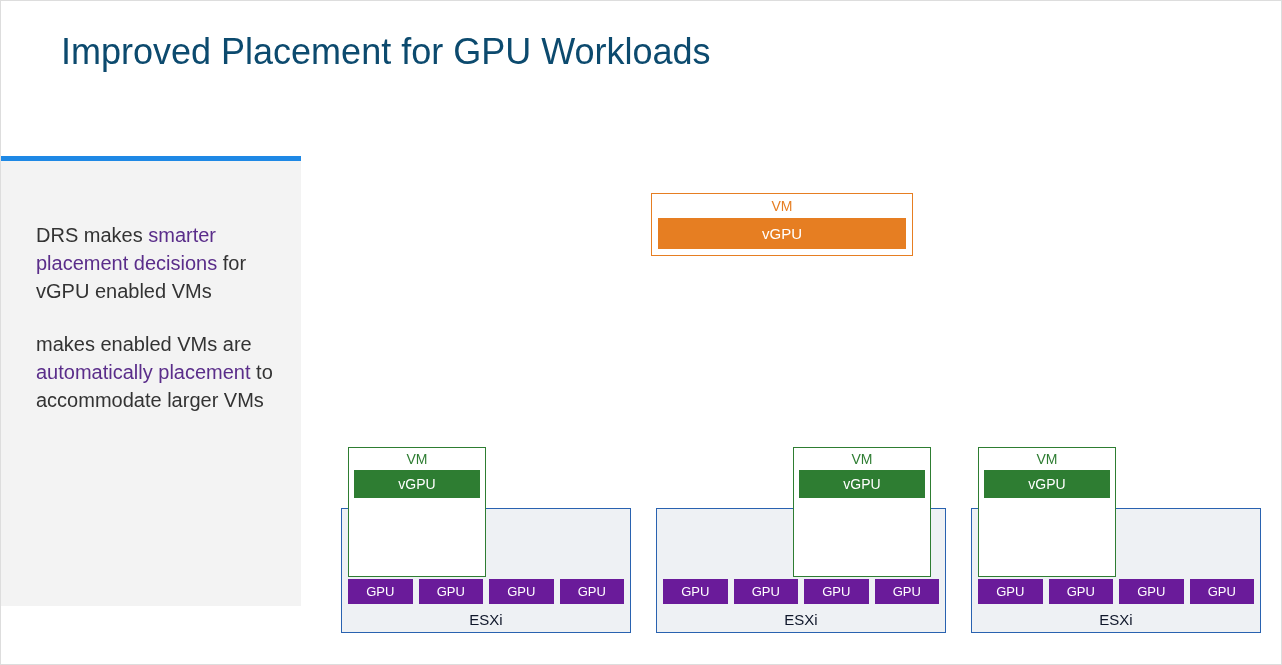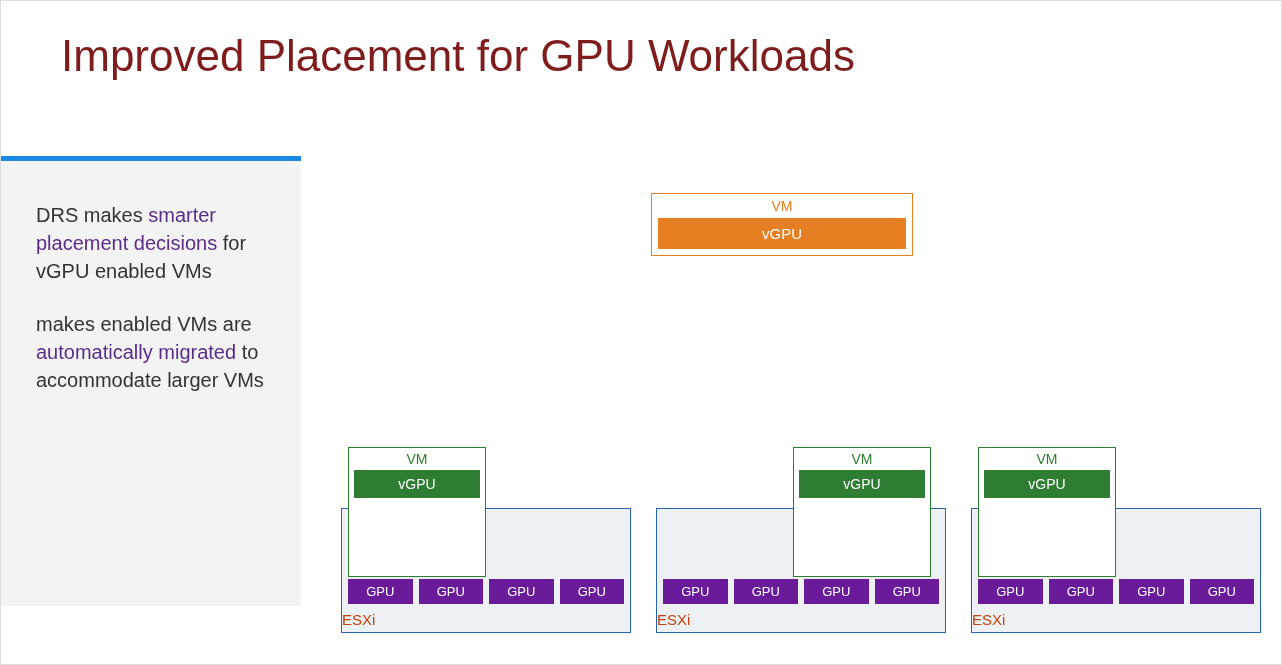--- a/index.html
+++ b/index.html
@@ -5,33 +5,33 @@
   * { box-sizing: border-box; margin: 0; padding: 0; }
   body {
     font-family: -apple-system, BlinkMacSystemFont, "Segoe UI", Arial, sans-serif;
     background: #fff;
     width: 1282px;
     height: 665px;
     position: relative;
     border: 1px solid #ddd;
   }
   .title {
-    color: #7f1d1d;
-    font-size: 44px;
+    color: #0c4a6e;
+    font-size: 36px;
     font-weight: 400;
     padding: 30px 0 0 60px;
   }
   .sidebar {
     position: absolute;
     left: 0;
     top: 155px;
     width: 300px;
     background: #f3f3f3;
     border-top: 5px solid #1e88e5;
-    padding: 40px 25px 60px 35px;
+    padding: 60px 25px 60px 35px;
     height: 450px;
   }
   .sidebar p {
     font-size: 20px;
     line-height: 1.4;
     color: #333;
     margin-bottom: 25px;
   }
   .highlight {
     color: #5a2d8a;
@@ -81,21 +81,22 @@
     position: relative;
     padding-top: 70px;
     padding-bottom: 28px;
     flex: 1;
   }
   .esxi-label {
     position: absolute;
     bottom: 4px;
     left: 0;
     right: 0;
-    color: #c2410c;
+    text-align: center;
+    color: #0f172a;
     font-size: 15px;
   }
   .gpu-row {
     display: flex;
     gap: 6px;
     padding: 0 6px;
     justify-content: center;
   }
   .gpu {
     background: #6a1b9a;
@@ -138,21 +139,21 @@
 </head>
 <body>
 
 <h1 class="title">Improved Placement for GPU Workloads</h1>
 
 <div class="sidebar">
   <p>
     <span>DRS makes </span><span class="highlight">smarter placement decisions</span><span> for vGPU enabled VMs</span>
   </p>
   <p>
-    <span>makes enabled VMs are </span><span class="highlight">automatically migrated</span><span> to accommodate larger VMs</span>
+    <span>makes enabled VMs are </span><span class="highlight">automatically placement</span><span> to accommodate larger VMs</span>
   </p>
 </div>
 
 <div class="diagram-area">
 
   <div class="vm-orange-wrap">
     <div class="vm-orange-header">VM</div>
     <div class="vgpu-orange">vGPU</div>
   </div>
 

